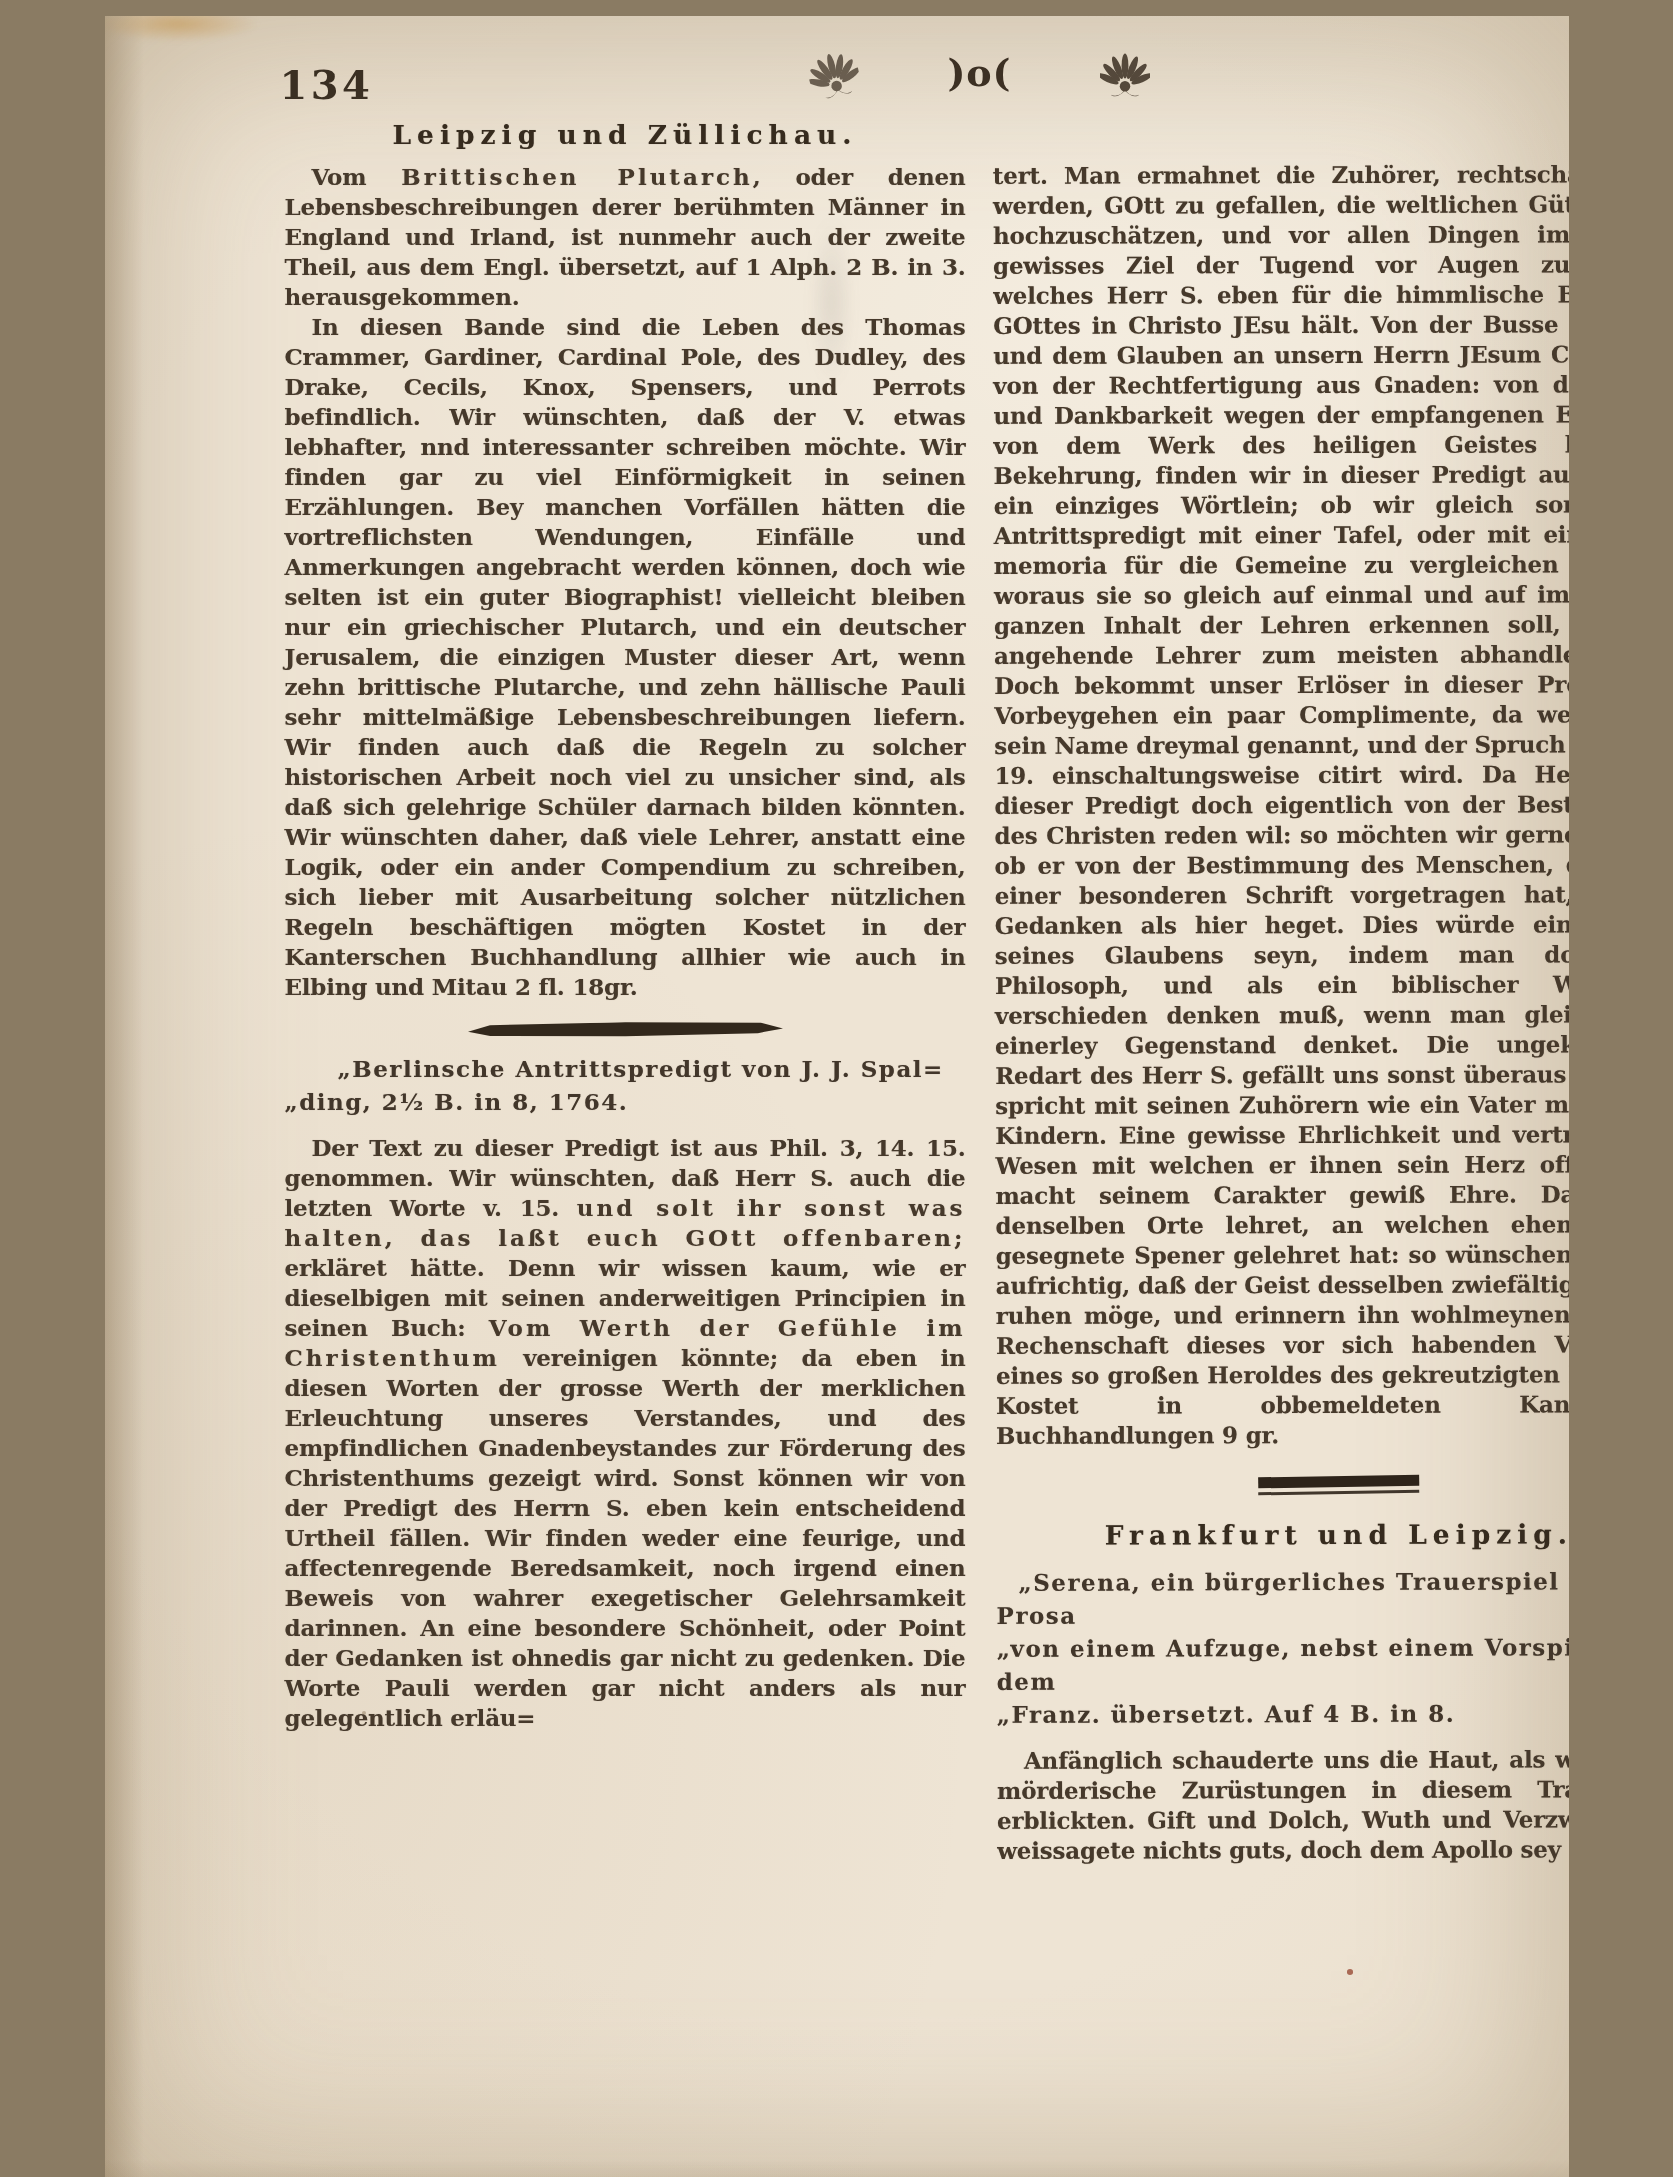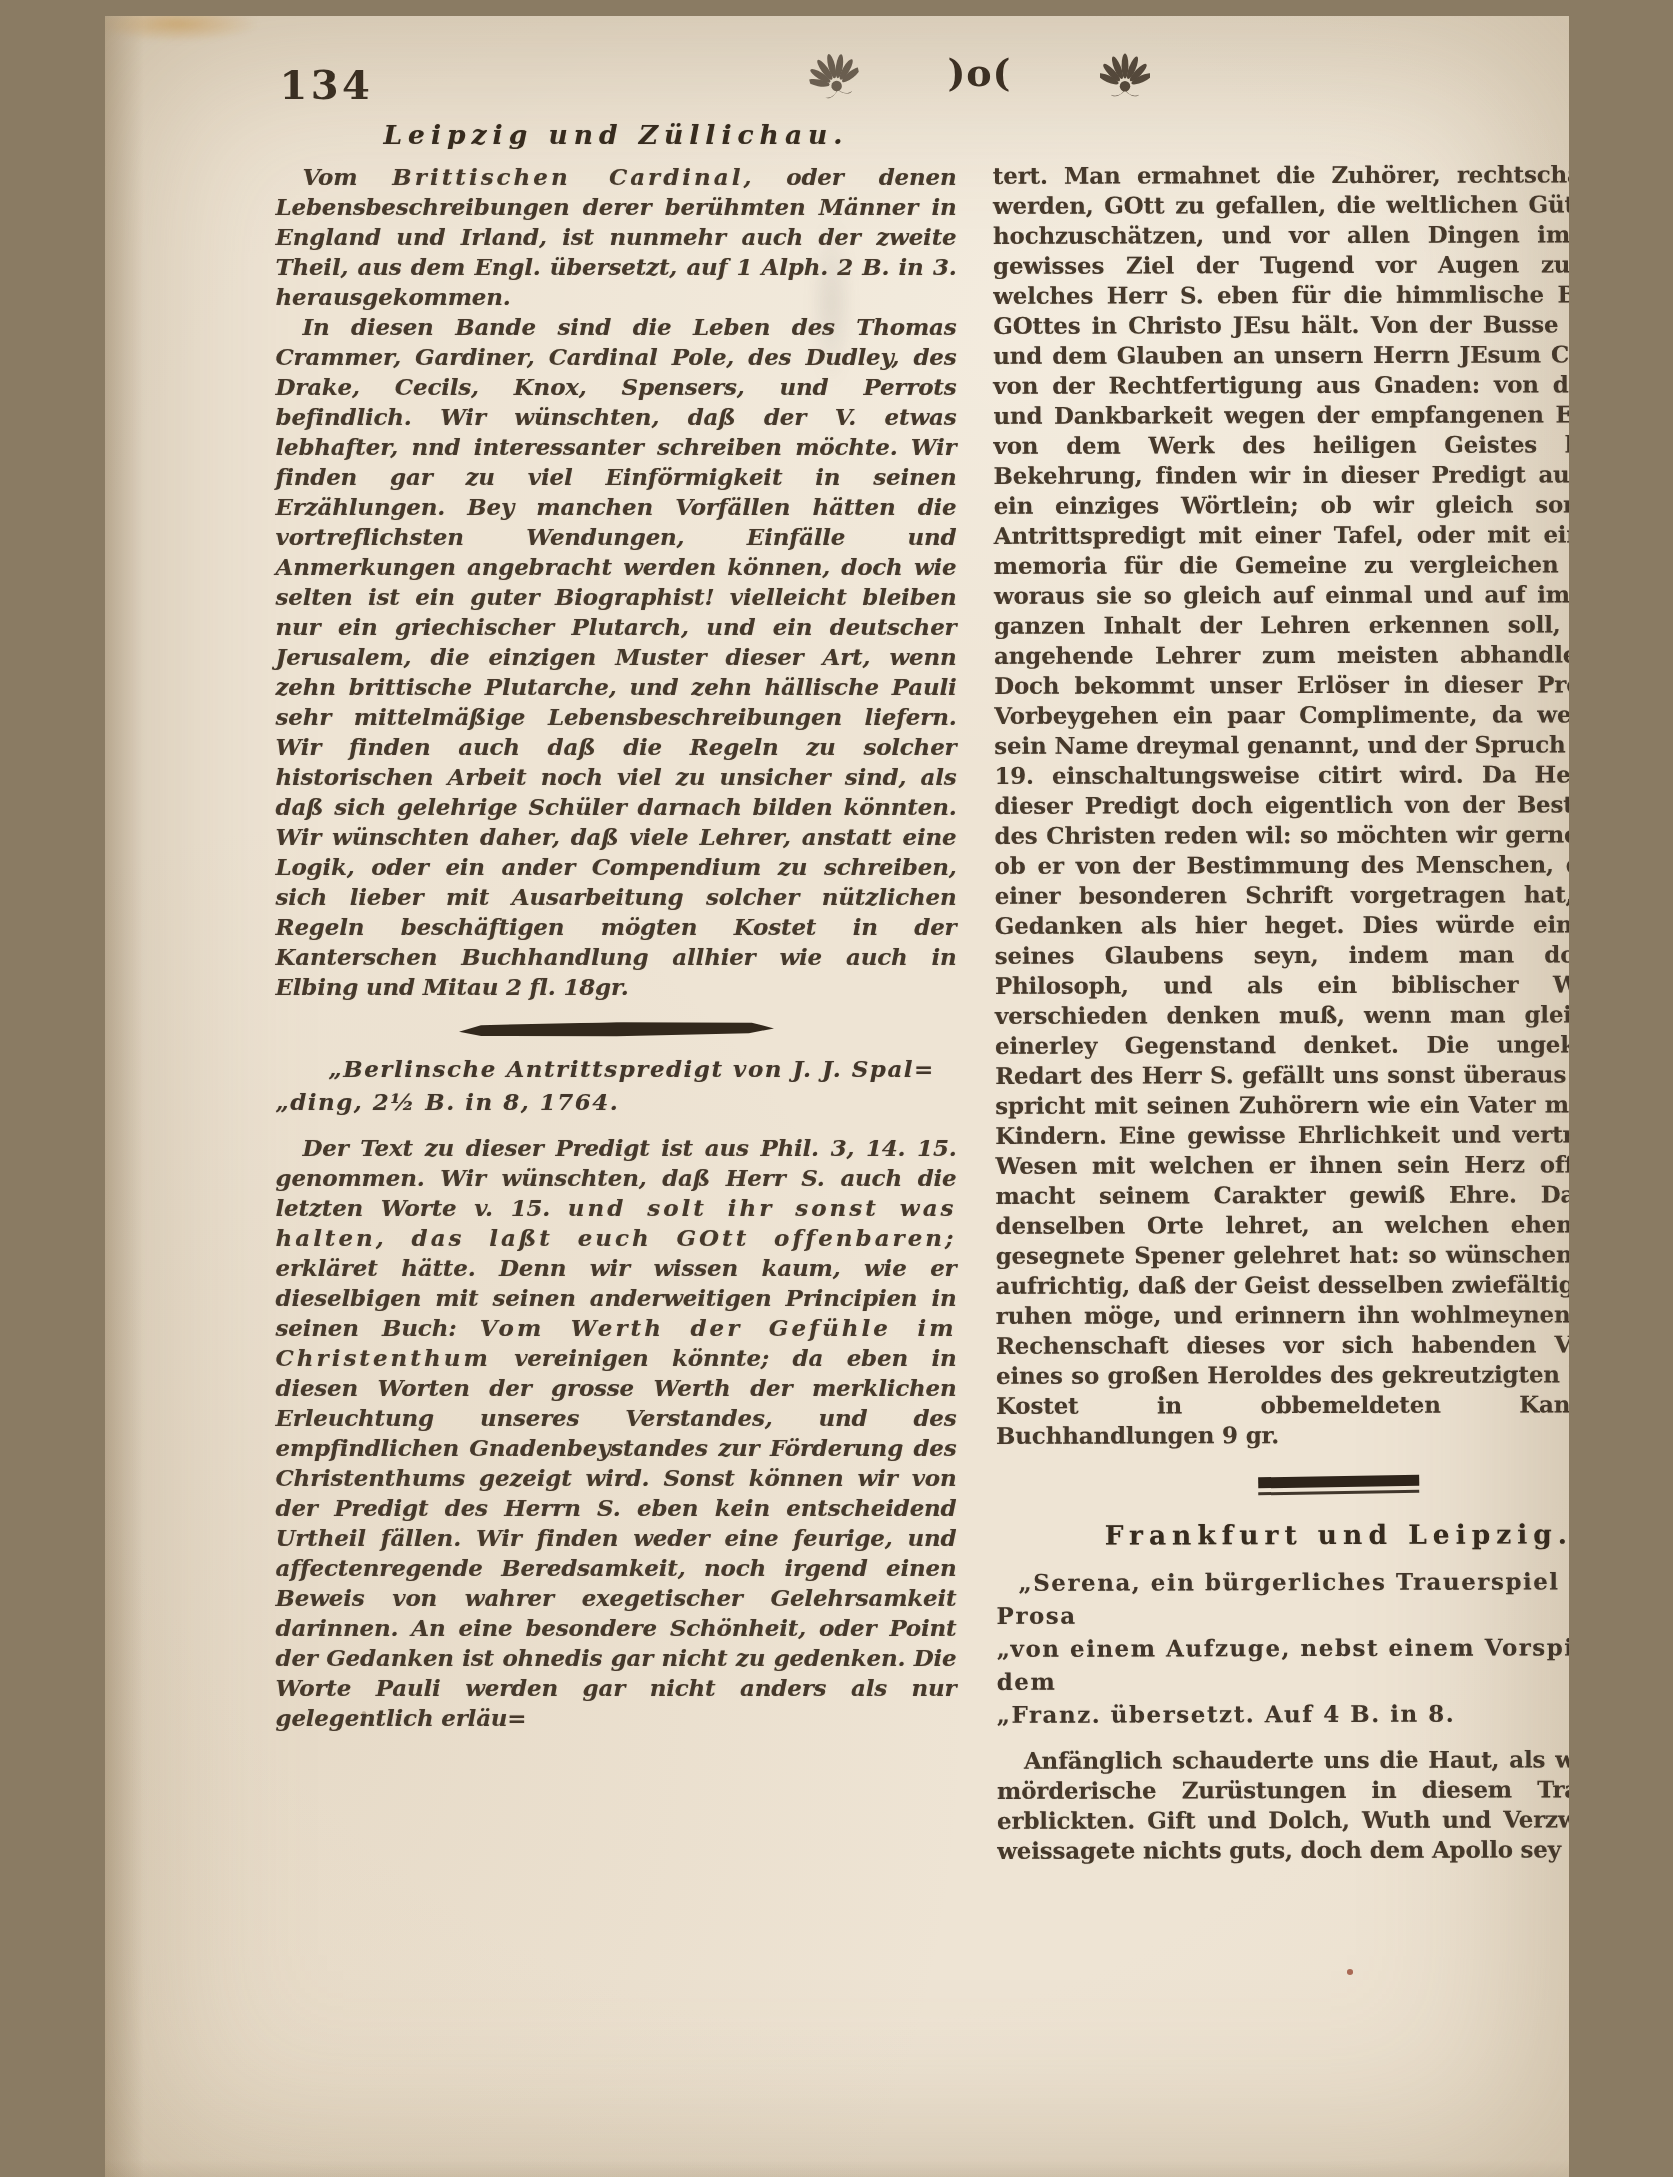--- a/index.html
+++ b/index.html
@@ -44,21 +44,21 @@
     display:flex;align-items:center;justify-content:space-between;
   }
   .fan{opacity:.85;}
   .fan.tilt{transform:rotate(-14deg);opacity:.72;}
   .section-mark{
     font-size:38px;font-weight:bold;color:#3c3023;letter-spacing:0.9px;
     transform:translateY(-3.4px);
   }
 
   .col{position:absolute;top:101px;text-align:justify;}
-  .col-left{left:171px;width:681px;font-style:italic;}
+  .col-left{left:180px;width:681px;}
   .col-right{left:890px;width:685px;transform:rotate(-0.15deg);}
 
   .para{
     margin:0;
     font-size:23px;font-weight:bold;line-height:30px;
     letter-spacing:-0.2px;
     color:#46392b;
     text-shadow:0 0 0.9px rgba(70,57,43,.35);
   }
   .indent{text-indent:27px;}
@@ -138,21 +138,21 @@
         <ellipse cx="30" cy="18" rx="4.1" ry="13.5" transform="rotate(66 30 40)"></ellipse>
         <circle cx="30" cy="40" r="6.3"></circle>
         <path d="M30 45 C24 52 17 54 13 50 C19 53 26 50 29 45 Z"></path>
         <path d="M30 45 C36 52 43 54 47 50 C41 53 34 50 31 45 Z"></path>
       </g>
     </svg>
   </div>
 
   <div class="col col-left">
     <h2 class="city-heading">Leipzig und Züllichau.</h2>
-    <p class="para indent"><span>Vom</span> <span class="sperr2">Brittischen Cardinal</span><span>, oder denen Lebensbeschreibungen derer berühmten Männer in England und Irland, ist nunmehr auch der zweite Theil, aus dem Engl. übersetzt, auf 1 Alph. 2 B. in 3. herausgekommen.</span></p>
+    <p class="para indent"><span>Vom</span> <span class="sperr2">Brittischen Plutarch</span><span>, oder denen Lebensbeschreibungen derer berühmten Männer in England und Irland, ist nunmehr auch der zweite Theil, aus dem Engl. übersetzt, auf 1 Alph. 2 B. in 3. herausgekommen.</span></p>
     <p class="para indent">In diesen Bande sind die Leben des Thomas Crammer, Gardiner, Cardinal Pole, des Dudley, des Drake, Cecils, Knox, Spensers, und Perrots befindlich. Wir wünschten, daß der V. etwas lebhafter, nnd interessanter schreiben möchte. Wir finden gar zu viel Einförmigkeit in seinen Erzählungen. Bey manchen Vorfällen hätten die vortreflichsten Wendungen, Einfälle und Anmerkungen angebracht werden können, doch wie selten ist ein guter Biographist! vielleicht bleiben nur ein griechischer Plutarch, und ein deutscher Jerusalem, die einzigen Muster dieser Art, wenn zehn brittische Plutarche, und zehn hällische Pauli sehr mittelmäßige Lebensbeschreibungen liefern. Wir finden auch daß die Regeln zu solcher historischen Arbeit noch viel zu unsicher sind, als daß sich gelehrige Schüler darnach bilden könnten. Wir wünschten daher, daß viele Lehrer, anstatt eine Logik, oder ein ander Compendium zu schreiben, sich lieber mit Ausarbeitung solcher nützlichen Regeln beschäftigen mögten   Kostet in der Kanterschen Buchhandlung allhier wie auch in Elbing und Mitau 2 fl. 18gr.</p>
     <div class="rule-taper"></div>
     <div class="citation ind1">„Berlinsche Antrittspredigt von J. J. Spal=
 „ding, 2½ B. in 8, 1764.</div>
     <p class="para indent"><span>Der Text zu dieser Predigt ist aus Phil. 3, 14. 15. genommen. Wir wünschten, daß Herr S. auch die letzten Worte v. 15. </span><span class="sperr2">und solt ihr sonst was halten, das laßt euch GOtt offenbaren;</span><span> erkläret hätte. Denn wir wissen kaum, wie er dieselbigen mit seinen anderweitigen Principien in seinen Buch: </span><span class="sperr2">Vom Werth der Gefühle im Christenthum</span><span> vereinigen könnte; da eben in diesen Worten der grosse Werth der merklichen Erleuchtung unseres Verstandes, und des empfindlichen Gnadenbeystandes zur Förderung des Christenthums gezeigt wird. Sonst können wir von der Predigt des Herrn S. eben kein entscheidend Urtheil fällen. Wir finden weder eine feurige, und affectenregende Beredsamkeit, noch irgend einen Beweis von wahrer exegetischer Gelehrsamkeit darinnen. An eine besondere Schönheit, oder Point der Gedanken ist ohnedis gar nicht zu gedenken. Die Worte Pauli werden gar nicht anders als nur gelegentlich erläu=</span></p>
   </div>
 
   <div class="col col-right">
     <p class="para mt-right">tert. Man ermahnet die Zuhörer, rechtschaffen zu werden, GOtt zu gefallen, die weltlichen Güter nicht hochzuschätzen, und vor allen Dingen immer ein gewisses Ziel der Tugend vor Augen zu haben, welches Herr S. eben für die himmlische Berufung GOttes in Christo JEsu hält. Von der Busse zu GOtt, und dem Glauben an unsern Herrn JEsum Christum: von der Rechtfertigung aus Gnaden: von der Liebe und Dankbarkeit wegen der empfangenen Erlösung: von dem Werk des heiligen Geistes bey der Bekehrung, finden wir in dieser Predigt auch nicht ein einziges Wörtlein; ob wir gleich sonst eine Antrittspredigt mit einer Tafel, oder mit einem Pro memoria für die Gemeine zu vergleichen pflegen, woraus sie so gleich auf einmal und auf immer den ganzen Inhalt der Lehren erkennen soll, die der angehende Lehrer zum meisten abhandlen wird. Doch bekommt unser Erlöser in dieser Predigt im Vorbeygehen ein paar Complimente, da wenigstens sein Name dreymal genannt, und der Spruch 2 Cor. 5, 19. einschaltungsweise citirt wird. Da Herr S. in dieser Predigt doch eigentlich von der Bestimmung des Christen reden wil: so möchten wir gerne wissen, ob er von der Bestimmung des Menschen, die er in einer besonderen Schrift vorgetragen hat, andere Gedanken als hier heget. Dies würde ein Beweis seines Glaubens seyn, indem man doch, als Philosoph, und als ein biblischer Weltweise verschieden denken muß, wenn man gleich über einerley Gegenstand denket. Die ungekünstelte Redart des Herr S. gefällt uns sonst überaus wohl. Er spricht mit seinen Zuhörern wie ein Vater mit seinen Kindern. Eine gewisse Ehrlichkeit und vertrauliches Wesen mit welchen er ihnen sein Herz offenbaret, macht seinem Carakter gewiß Ehre. Da er an denselben Orte lehret, an welchen ehemals der gesegnete Spener gelehret hat: so wünschen wir ihm aufrichtig, daß der Geist desselben zwiefältig auf ihm ruhen möge, und erinnern ihn wohlmeynend an die Rechenschaft dieses vor sich habenden Vorbildes, eines so großen Heroldes des gekreutzigten Erlösers. Kostet in obbemeldeten Kanterschen Buchhandlungen 9 gr.</p>
     <div class="rule-double">

